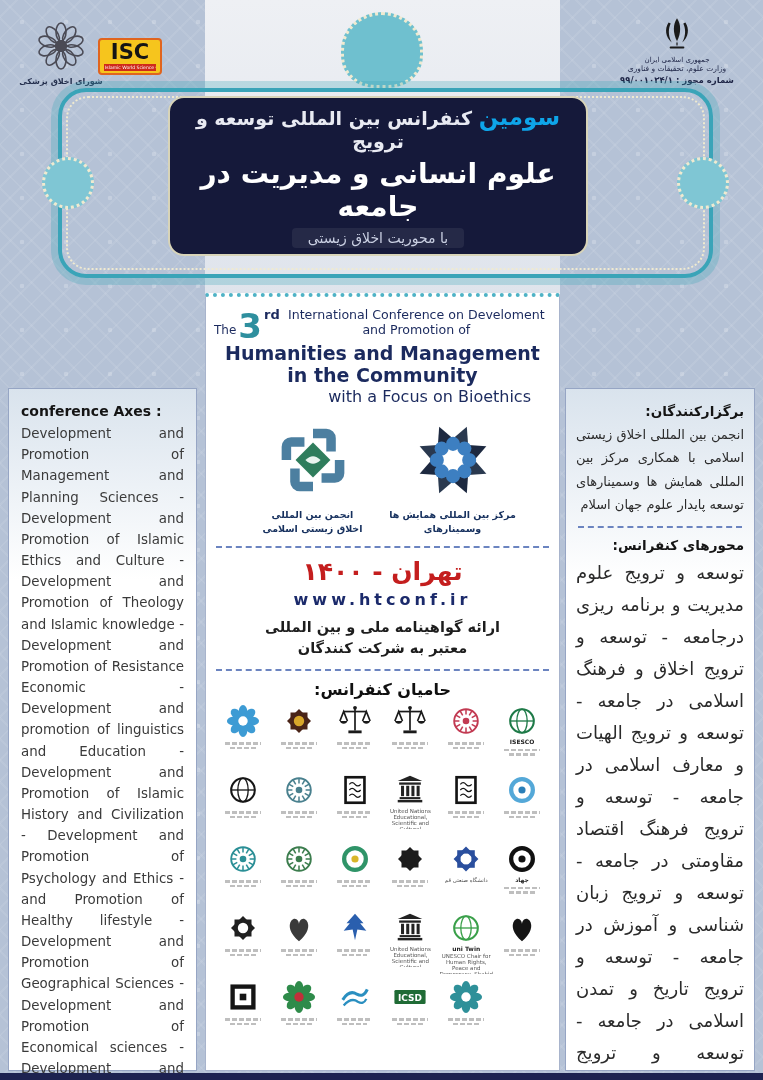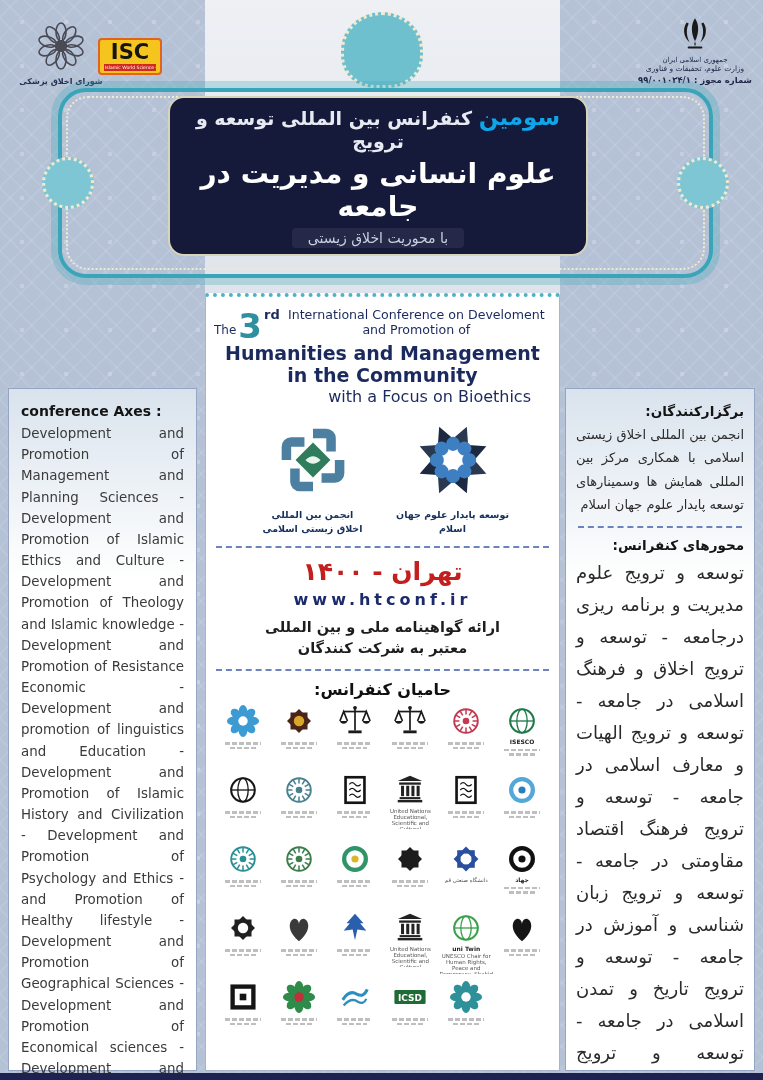--- a/index.html
+++ b/index.html
@@ -22,21 +22,21 @@
     display:flex;flex-direction:column;align-items:center;justify-content:center;gap:5px;text-align:center;padding:8px 16px;}
   .bn1{direction:rtl;font-size:19px;font-weight:bold;color:#e8eaf2;}
   .bn1 .red{color:#0ea5e9;font-size:23px;}
   .bn2{direction:rtl;font-size:28px;font-weight:bold;color:#ffffff;}
   .bn3{direction:rtl;font-size:14px;color:#c9cfe2;background:rgba(255,255,255,.07);padding:2px 16px;border-radius:4px;}
   .med-logo{position:absolute;left:18px;top:20px;width:86px;text-align:center;}
   .med-cap{font-size:8px;font-weight:bold;color:#25304e;direction:rtl;margin-top:1px;}
   .isc{position:absolute;left:98px;top:38px;width:64px;background:#f6c51d;border:2px solid #e0641e;border-radius:4px;text-align:center;padding:1px 4px 2px;box-sizing:border-box;}
   .isc-main{font-weight:bold;font-size:21px;color:#151515;line-height:1.05;}
   .isc-sub{background:#cf2a1b;color:#fff;font-size:4.5px;line-height:1.2;white-space:nowrap;overflow:hidden;margin:1px 0 0;padding:1px 1px;}
-  .gov{position:absolute;right:6px;top:16px;width:124px;text-align:center;color:#1d2445;}
+  .gov{position:absolute;right:24px;top:16px;width:124px;text-align:center;color:#1d2445;}
   .gov-l1{font-size:7px;direction:rtl;}
   .gov-l2{font-size:7.5px;direction:rtl;}
   .gov-lic{font-size:8.5px;font-weight:bold;direction:rtl;margin-top:2px;}
   
   .col{position:absolute;top:388px;height:683px;box-sizing:border-box;border:1px solid #96a5c4;background:linear-gradient(180deg,#d9e3ed,#ffffff 28%);}
   .col-left{left:8px;width:189px;padding:14px 12px;color:#3a3a3a;}
   .col-left h3{margin:0 0 4px;font-size:14px;color:#141414;}
   .col-left p{margin:0;font-size:13.4px;line-height:1.58;text-align:justify;}
   .col-right{left:565px;width:190px;padding:12px 10px;direction:rtl;color:#2b2b2b;}
   .rc-h{font-size:13.5px;font-weight:bold;color:#141414;margin:2px 0 4px;}
@@ -178,21 +178,21 @@
               <circle cx="52.0" cy="28.0" r="7.4" fill="#3d7fc1"></circle>
               <circle cx="57.0" cy="40.0" r="7.4" fill="#3d7fc1"></circle>
               <circle cx="52.0" cy="52.0" r="7.4" fill="#3d7fc1"></circle>
               <circle cx="40.0" cy="57.0" r="7.4" fill="#3d7fc1"></circle>
               <circle cx="28.0" cy="52.0" r="7.4" fill="#3d7fc1"></circle>
               <circle cx="23.0" cy="40.0" r="7.4" fill="#3d7fc1"></circle>
               <circle cx="28.0" cy="28.0" r="7.4" fill="#3d7fc1"></circle>
               <circle cx="40" cy="40" r="9.5" fill="#fff"></circle>
             </svg></span>
         <div class="org-cap">
-          <div>توسعه پایدار علوم جهان اسلام</div>
+          <div>مرکز بین المللی همایش ها وسمینارهای</div>
         </div>
       </div>
     </div>
 
     <div class="dashline"></div>
     <div class="city">تهران - ۱۴۰۰</div>
     <div class="url">www.htconf.ir</div>
     <div class="cert">ارائه گواهینامه ملی و بین المللی معتبر به شرکت کنندگان</div>
     <div class="dashline"></div>
     <div class="sponsors-h">حامیان کنفرانس:</div>

